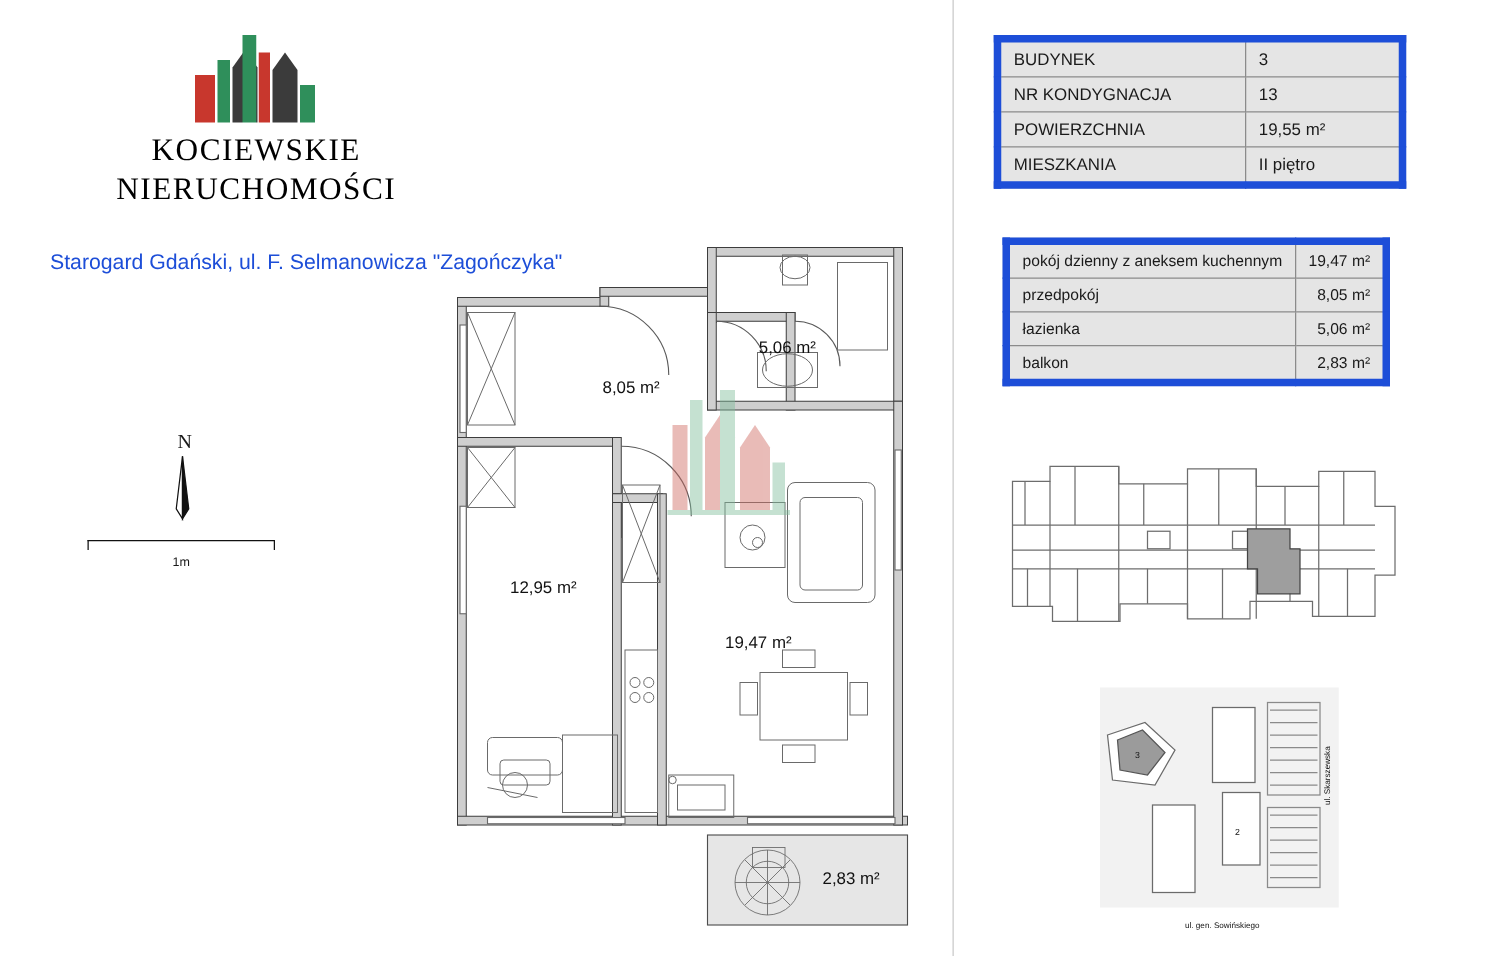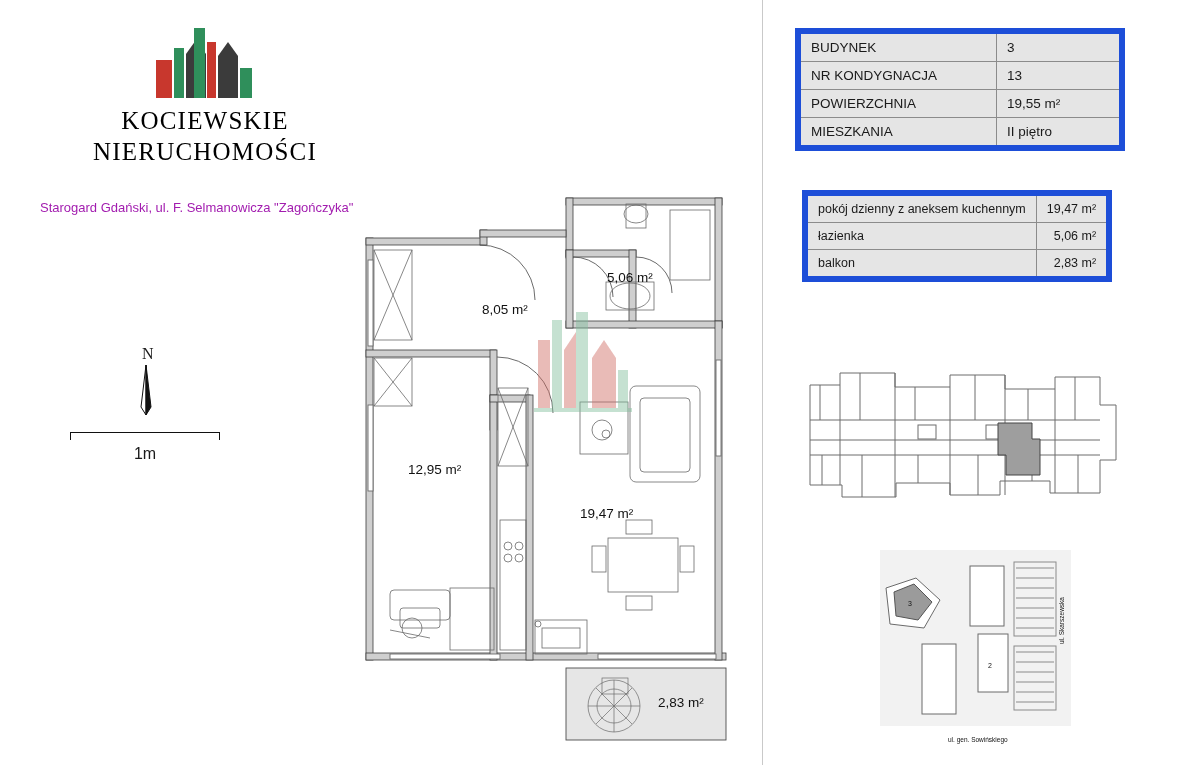--- a/index.html
+++ b/index.html
@@ -22,31 +22,31 @@
   .logo-wrap{position:absolute;left:40px;top:20px;width:330px;}
   .logo-mark{position:relative;width:110px;height:80px;margin:0 auto;}
   .logo-title{
     text-align:center;
     font-family:"Liberation Serif", serif;
     font-size:25px;letter-spacing:1.2px;color:#000000;
     line-height:1.22;margin-top:6px;
   }
   .addr{
     position:absolute;left:40px;top:200px;width:420px;
-    font-size:13px;color:#a21caf;
+    font-size:17px;color:#1d4ed8;
   }
 
   
   .north{position:absolute;left:120px;top:345px;width:70px;height:75px;}
   .north .n-letter{
     position:absolute;left:22px;top:0;font-size:16px;font-family:"Liberation Serif",serif;
   }
   .scale{position:absolute;left:70px;top:432px;width:150px;}
   .scale .bar{border-top:1px solid #111;border-left:1px solid #111;border-right:1px solid #111;height:7px;}
-  .scale .lbl{text-align:center;font-size:16px;margin-top:5px;}
+  .scale .lbl{text-align:center;font-size:10px;margin-top:5px;}
 
   
   .tbl{position:absolute;border:6px solid #1d4ed8;border-collapse:collapse;background:#e5e5e5;}
   .tbl td{border:1px solid #8b8b8b;font-size:13.5px;padding:6px 10px;white-space:nowrap;}
   #info-table{left:795px;top:28px;width:330px;}
   #info-table td.k{width:175px;}
   #info-table td.v{text-align:left;}
   #area-table{left:802px;top:190px;width:284px;}
   #area-table td.k{width:228px;font-size:12.5px;}
   #area-table td.v{text-align:right;font-size:12.5px;}
@@ -123,20 +123,24 @@
   </tbody>
     </table>
 
   <table class="tbl" id="area-table">
     <tbody>
         <tr>
       <td class="k">pokój dzienny z aneksem kuchennym</td>
       <td class="v">19,47 m²</td>
     </tr>
     <tr>
+      <td class="k">przedpokój</td>
+      <td class="v">8,05 m²</td>
+    </tr>
+    <tr>
       <td class="k">łazienka</td>
       <td class="v">5,06 m²</td>
     </tr>
     <tr>
       <td class="k">balkon</td>
       <td class="v">2,83 m²</td>
     </tr>
   </tbody>
     </table>
 

